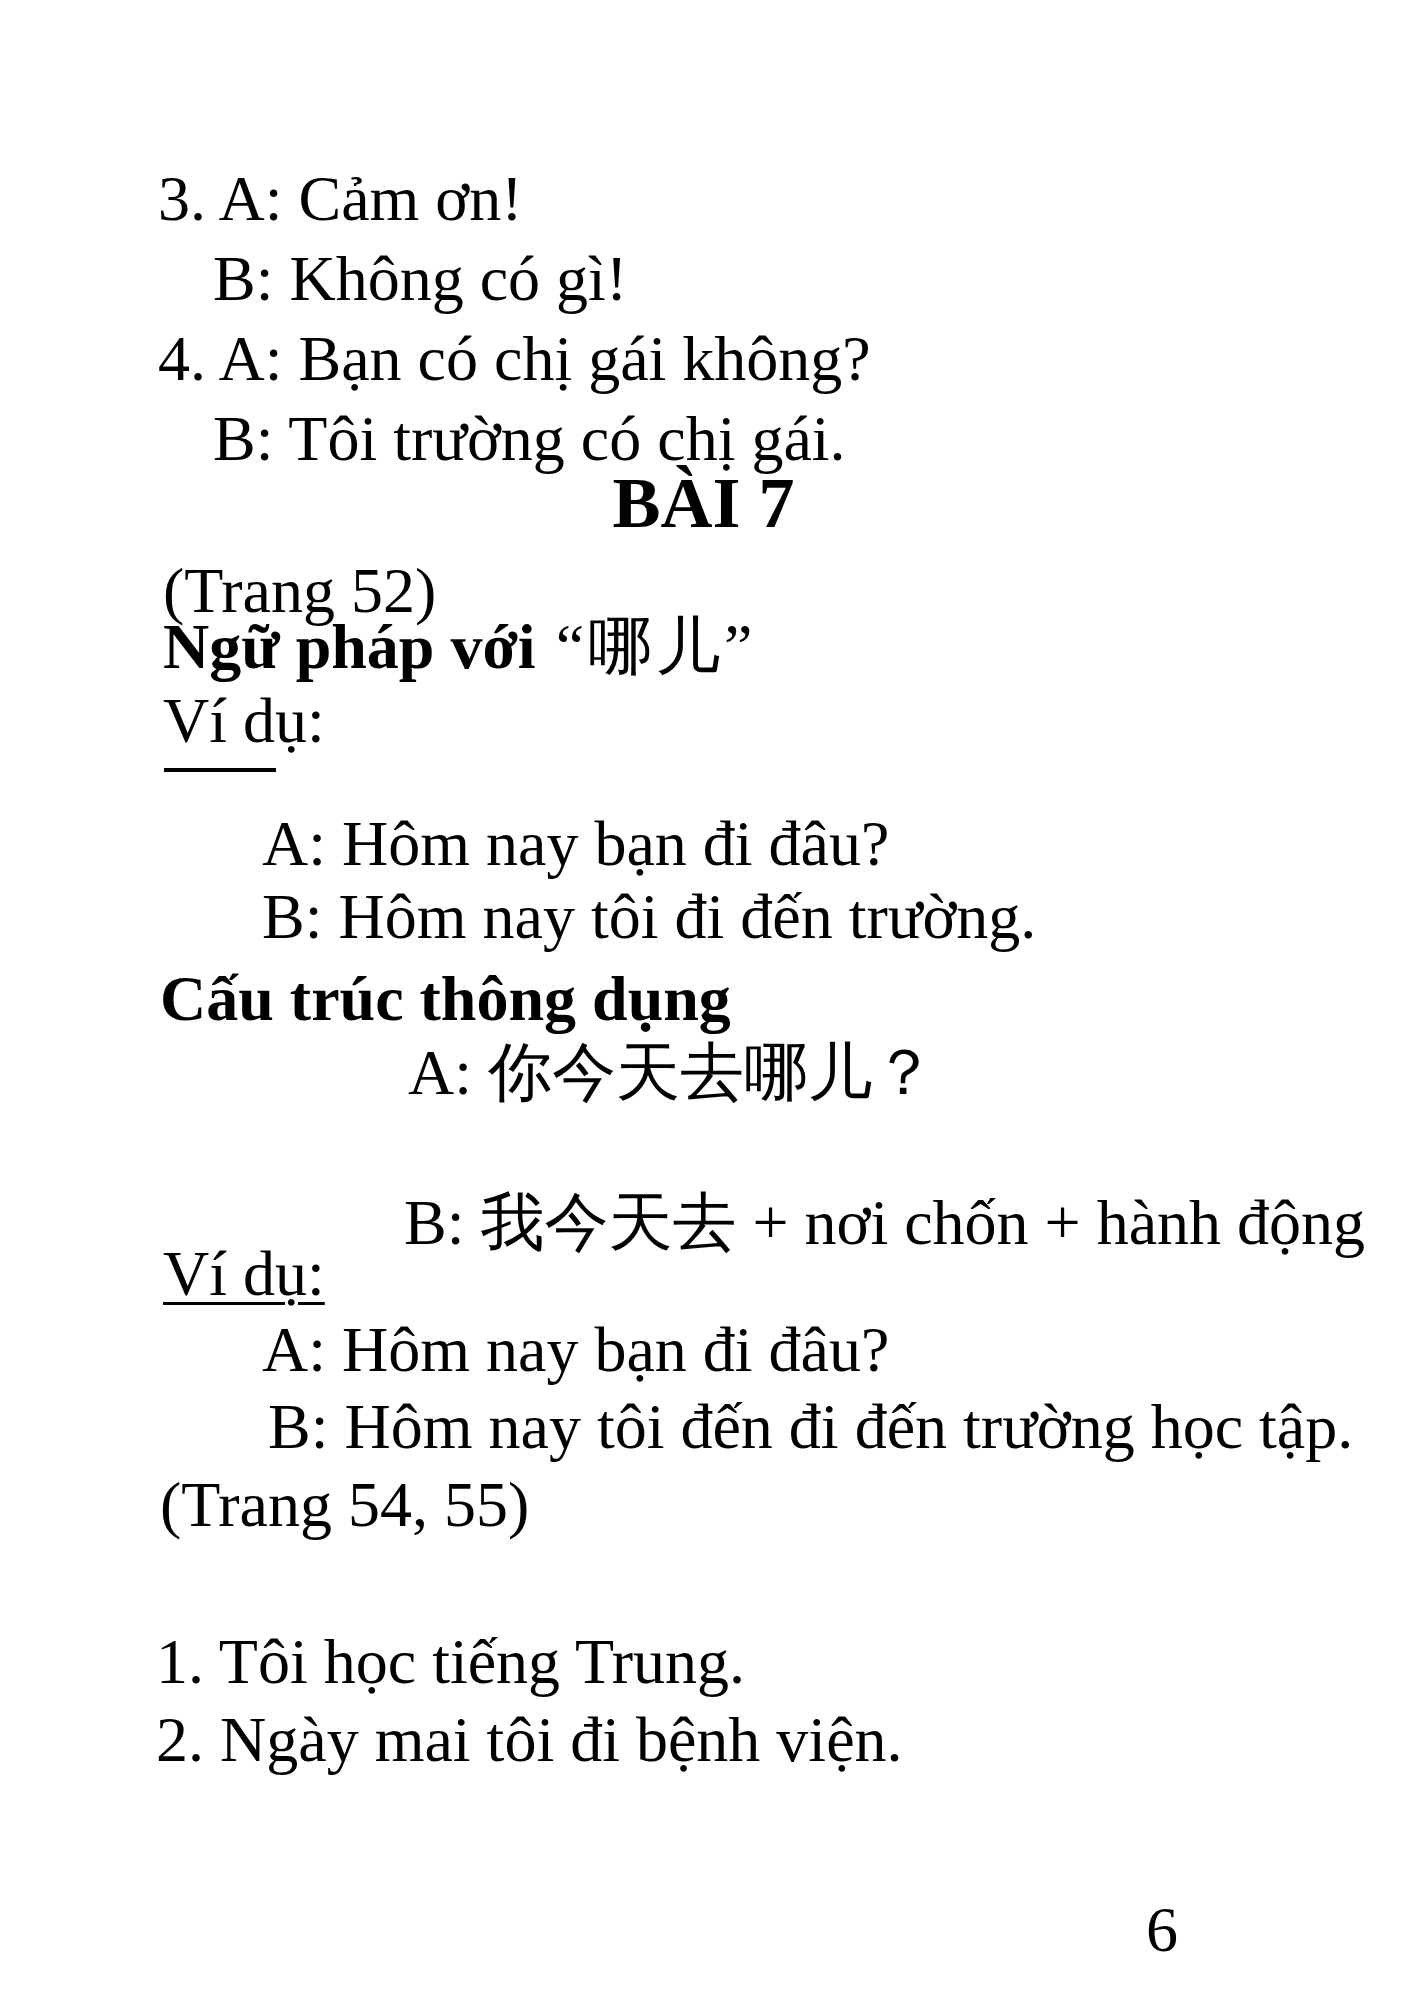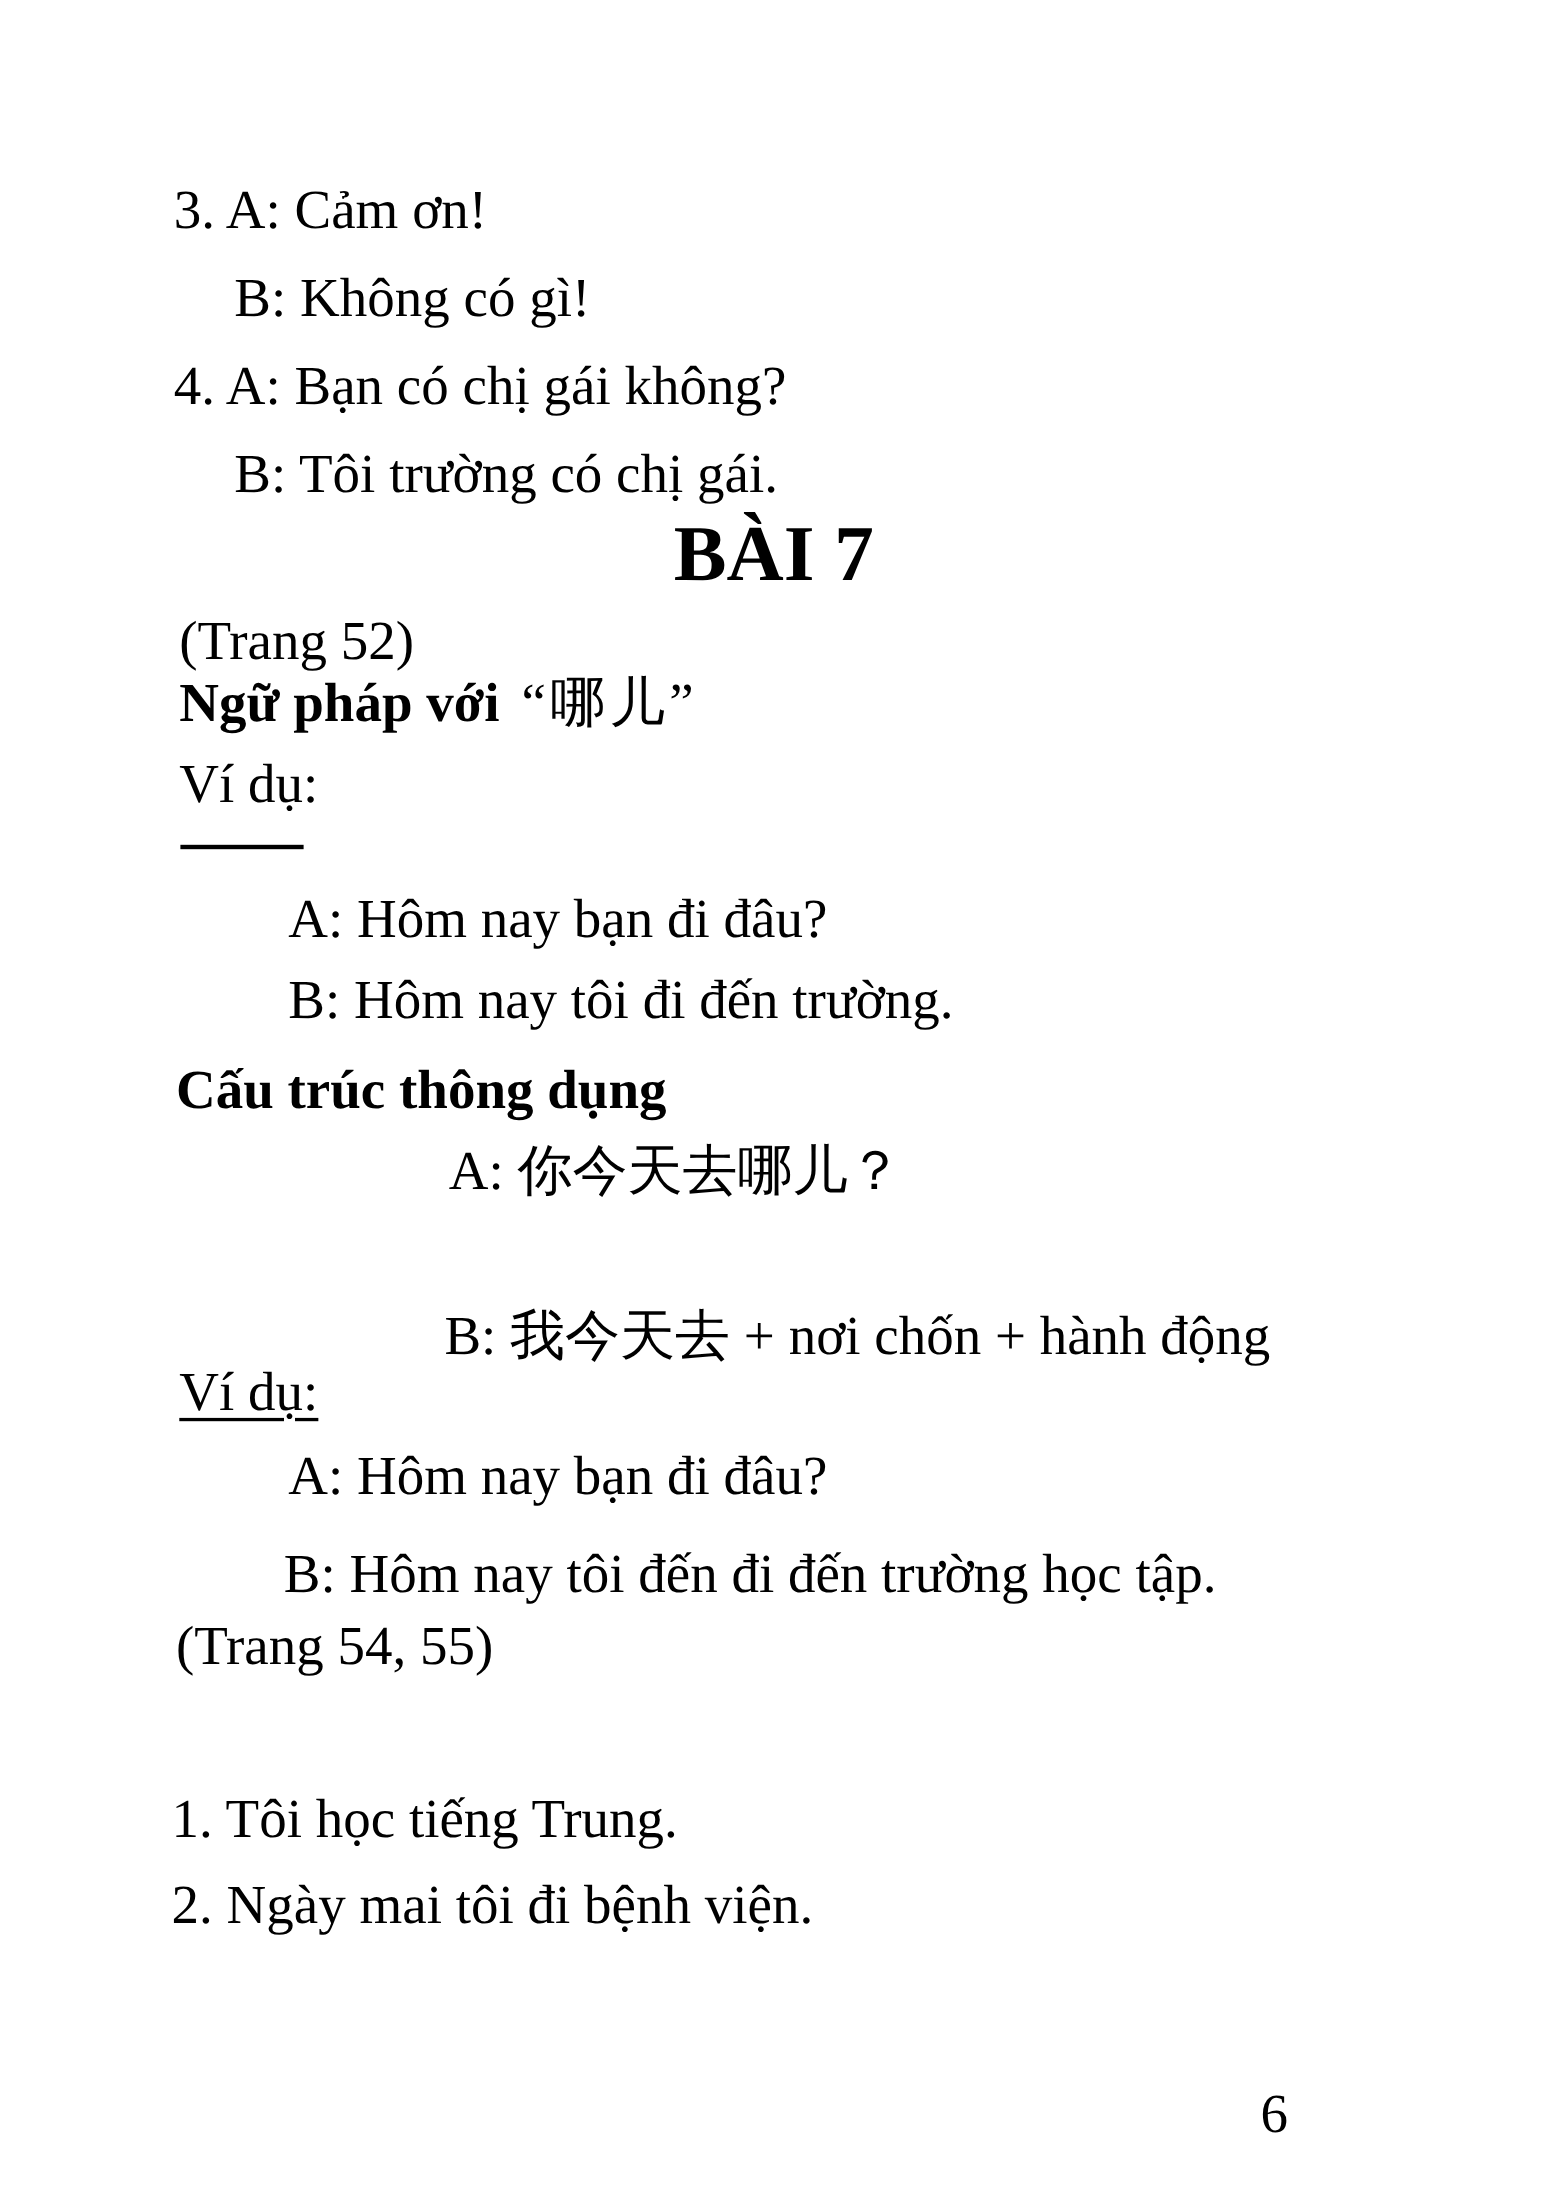--- a/index.html
+++ b/index.html
@@ -11,21 +11,21 @@
     position: relative;
     width: 1407px;
     height: 2000px;
     background: #ffffff;
     font-family: "Liberation Serif", "DejaVu Serif", serif;
     color: #000000;
     overflow: hidden;
   }
   .ln {
     position: absolute;
-    font-size: 50px;
+    font-size: 64px;
     line-height: 1.15;
     white-space: nowrap;
   }
   .bold { font-weight: 700; text-align: center; }
 
   .l-item3a  { top: 162px;  left: 158px; }
   .l-item3b  { top: 242px;  left: 213px; }
   .l-item4a  { top: 322px;  left: 158px; }
   .l-item4b  { top: 402px;  left: 213px; }
 
@@ -44,21 +44,21 @@
 
   .l-structh { top: 962px; left: 160px; font-weight: 700; }
 
   .l-sa { top: 1036px; left: 408px; }
   .l-sb { top: 1164px; left: 404px; margin-top: 22px; }
 
   .l-vidu2 { top: 1237px; left: 163px; text-decoration: underline;
              text-decoration-thickness: 3px; text-underline-offset: 7px; }
 
   .l-d2a { top: 1313px; left: 262px; }
-  .l-d2b { top: 1390px; left: 258px; margin-top: 12px; }
+  .l-d2b { top: 1390px; left: 268px; }
 
   .l-pageref2 { top: 1468px; left: 160px; }
   .l-practh   { top: 1530px; left: 158px; font-weight: 700; }
 
   .l-p1 { top: 1625px; left: 156px; }
   .l-p2 { top: 1703px; left: 156px; }
 
   .l-pagenum { top: 1893px; left: 1146px; }
 </style>
 </head>

